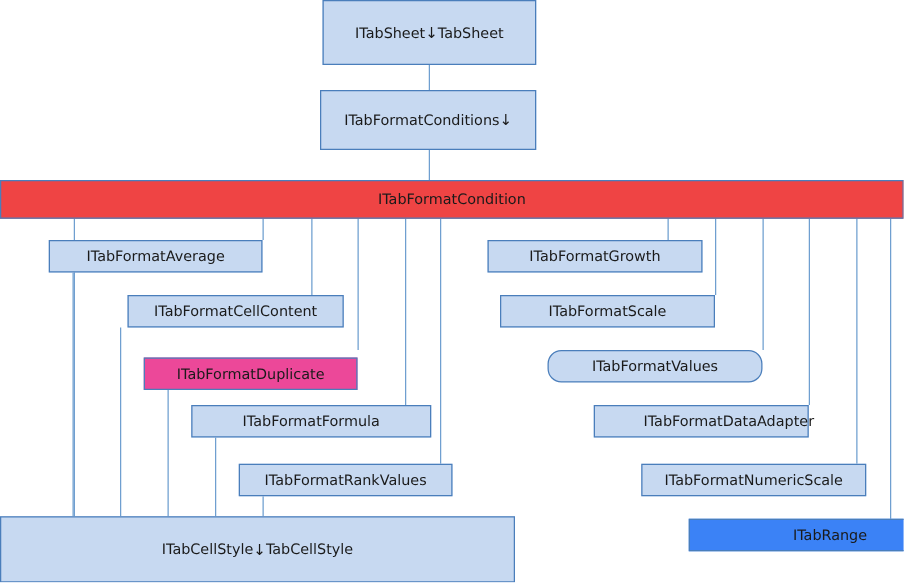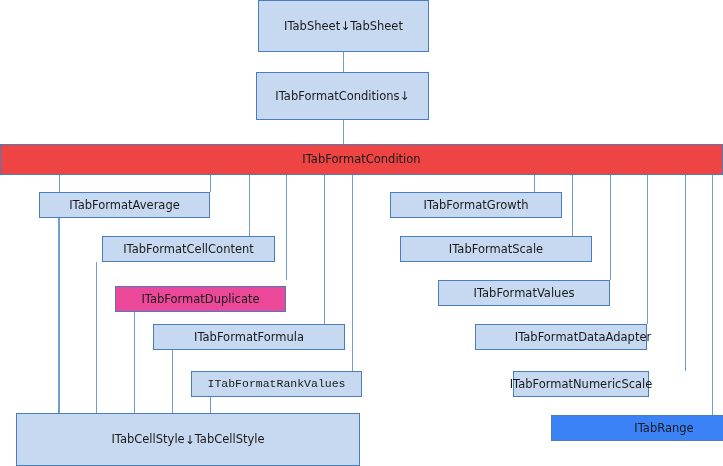--- a/index.html
+++ b/index.html
@@ -95,39 +95,39 @@
       </div>
       <div class="node" style="left: 76px; top: 236px; width: 173px; height: 26px; background: rgb(199, 217, 241); border-color: rgb(74, 126, 187); color: rgb(26, 26, 26); margin-left: 26px;">
         <span class="line1">ITabFormatCellContent</span>
       </div>
       <div class="node" style="left: 115px; top: 286px; width: 171px; height: 26px; background: #ec4899; border-color: rgb(74, 126, 187); color: rgb(26, 26, 26);">
         <span class="line1">ITabFormatDuplicate</span>
       </div>
       <div class="node" style="left: 153px; top: 324px; width: 192px; height: 26px; background: rgb(199, 217, 241); border-color: rgb(74, 126, 187); color: rgb(26, 26, 26);">
         <span class="line1">ITabFormatFormula</span>
       </div>
-      <div class="node" style="left: 191px; top: 371px; width: 171px; height: 26px; background: rgb(199, 217, 241); border-color: rgb(74, 126, 187); color: rgb(26, 26, 26); font-family: Liberation Mono, monospace;">
+      <div class="node" style="left: 191px; top: 371px; width: 171px; height: 26px; background: rgb(199, 217, 241); border-color: rgb(74, 126, 187); color: rgb(26, 26, 26);">
         <span class="line1">ITabFormatRankValues</span>
       </div>
       <div class="node" style="left: 362px; top: 192px; width: 172px; height: 26px; background: rgb(199, 217, 241); border-color: rgb(74, 126, 187); color: rgb(26, 26, 26); margin-left: 28px;">
         <span class="line1">ITabFormatGrowth</span>
       </div>
-      <div class="node" style="left: 400px; top: 236px; width: 192px; height: 26px; background: rgb(199, 217, 241); border-color: rgb(74, 126, 187); color: rgb(26, 26, 26);">
+      <div class="node" style="left: 400px; top: 236px; width: 172px; height: 26px; background: rgb(199, 217, 241); border-color: rgb(74, 126, 187); color: rgb(26, 26, 26);">
         <span class="line1">ITabFormatScale</span>
       </div>
-      <div class="node" style="left: 438px; top: 280px; width: 172px; height: 26px; background: rgb(199, 217, 241); border-color: rgb(74, 126, 187); color: rgb(26, 26, 26);">
+      <div class="node" style="left: 438px; top: 280px; width: 172px; height: 26px; background: rgb(199, 217, 241); border-color: rgb(74, 126, 187); color: rgb(26, 26, 26); border-radius: 11px;">
         <span class="line1">ITabFormatValues</span>
       </div>
       <div class="node" style="left: 475px; top: 324px; width: 172px; height: 26px; background: rgb(199, 217, 241); border-color: rgb(74, 126, 187); color: rgb(26, 26, 26); padding-left: 44px;">
         <span class="line1">ITabFormatDataAdapter</span>
       </div>
-      <div class="node" style="left: 513px; top: 371px; width: 136px; height: 26px; background: rgb(199, 217, 241); border-color: rgb(74, 126, 187); color: rgb(26, 26, 26); text-align: right;">
+      <div class="node" style="left: 513px; top: 371px; width: 180px; height: 26px; background: rgb(199, 217, 241); border-color: rgb(74, 126, 187); color: rgb(26, 26, 26); text-align: right;">
         <span class="line1">ITabFormatNumericScale</span>
       </div>
-      <div class="node" style="left: 16px; top: 413px; width: 344px; height: 53px; background: rgb(199, 217, 241); border-color: rgb(74, 126, 187); color: rgb(26, 26, 26); align-items: center;">
+      <div class="node" style="left: 0px; top: 413px; width: 412px; height: 53px; background: rgb(199, 217, 241); border-color: rgb(74, 126, 187); color: rgb(26, 26, 26); align-items: center;">
         <span class="line1">ITabCellStyle</span>
         <span class="arrow">↓</span>
         <span class="line2">TabCellStyle</span>
       </div>
       <div class="node" style="left: 551px; top: 415px; width: 204px; height: 26px; background: #3b82f6; border-color: rgb(74, 126, 187); color: rgb(26, 26, 26); padding-left: 22px;">
         <span class="line1">ITabRange</span>
       </div>
     </div>
 </div>
 

